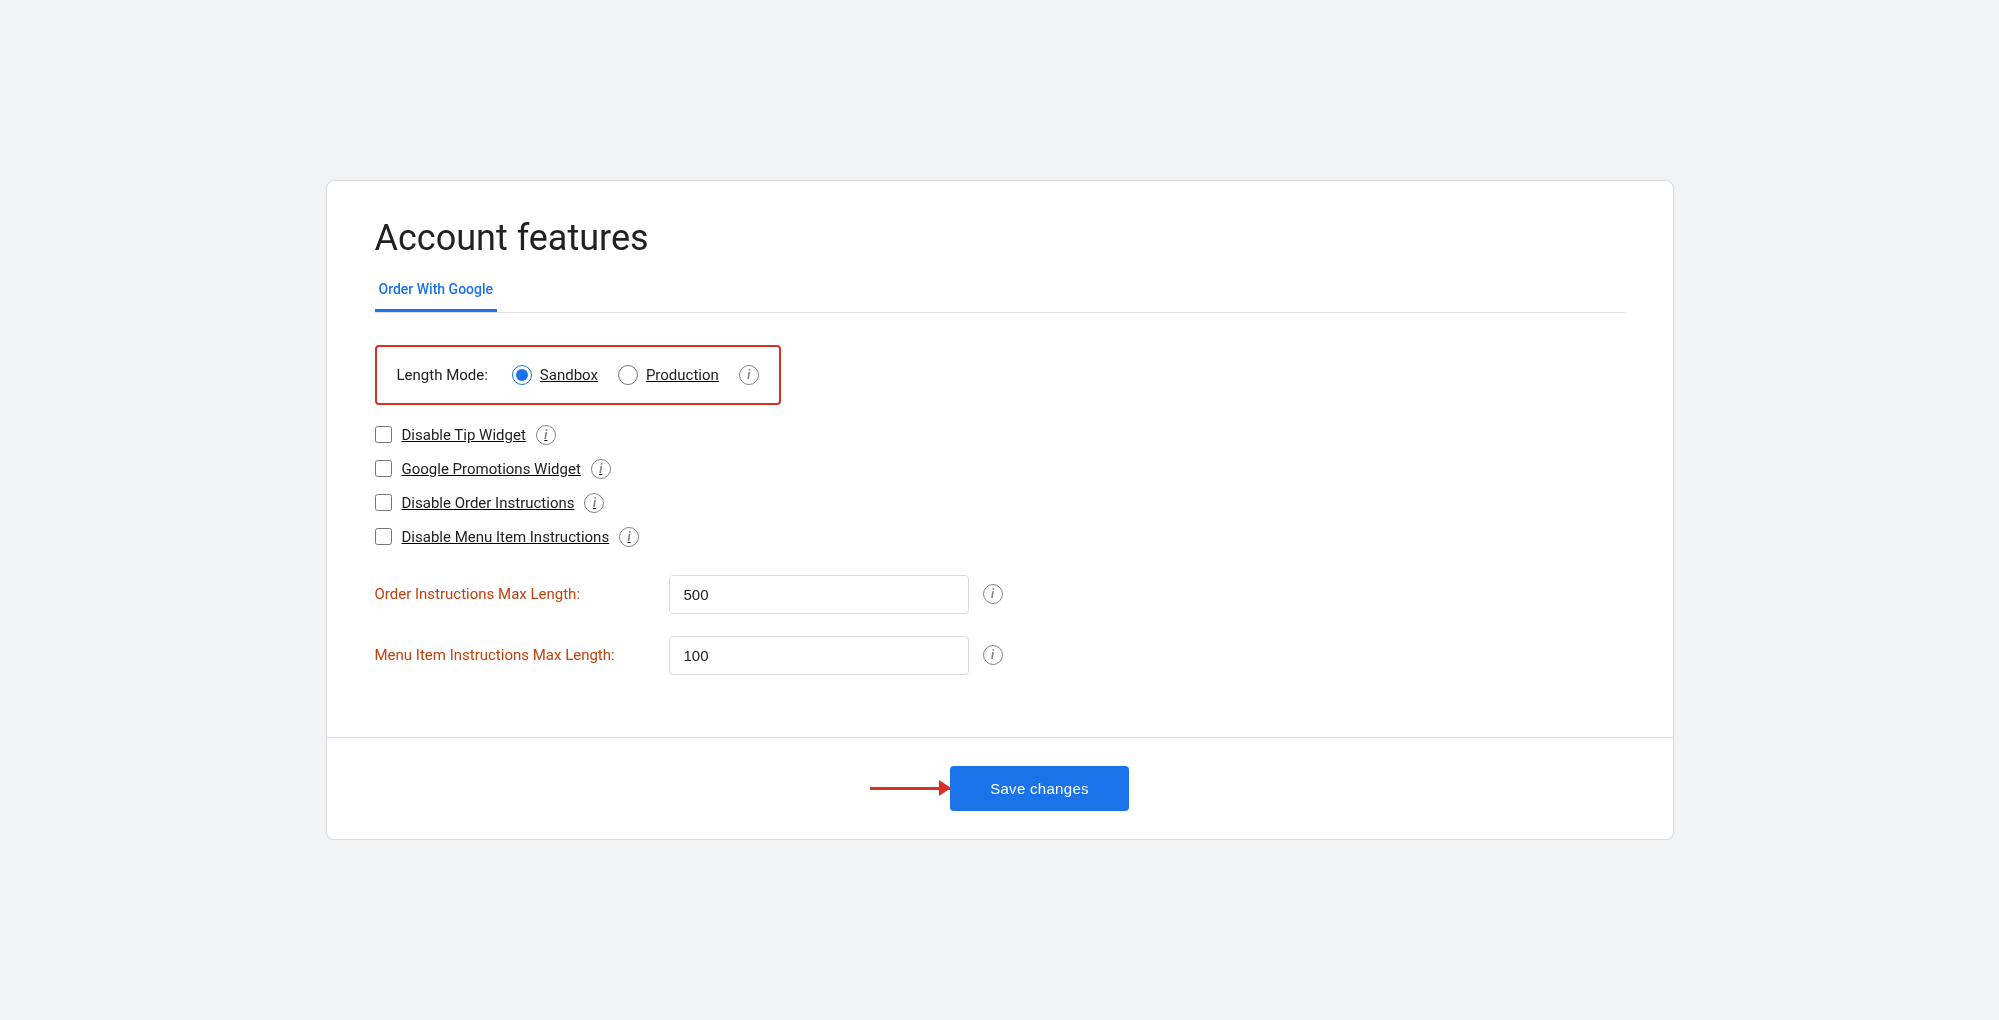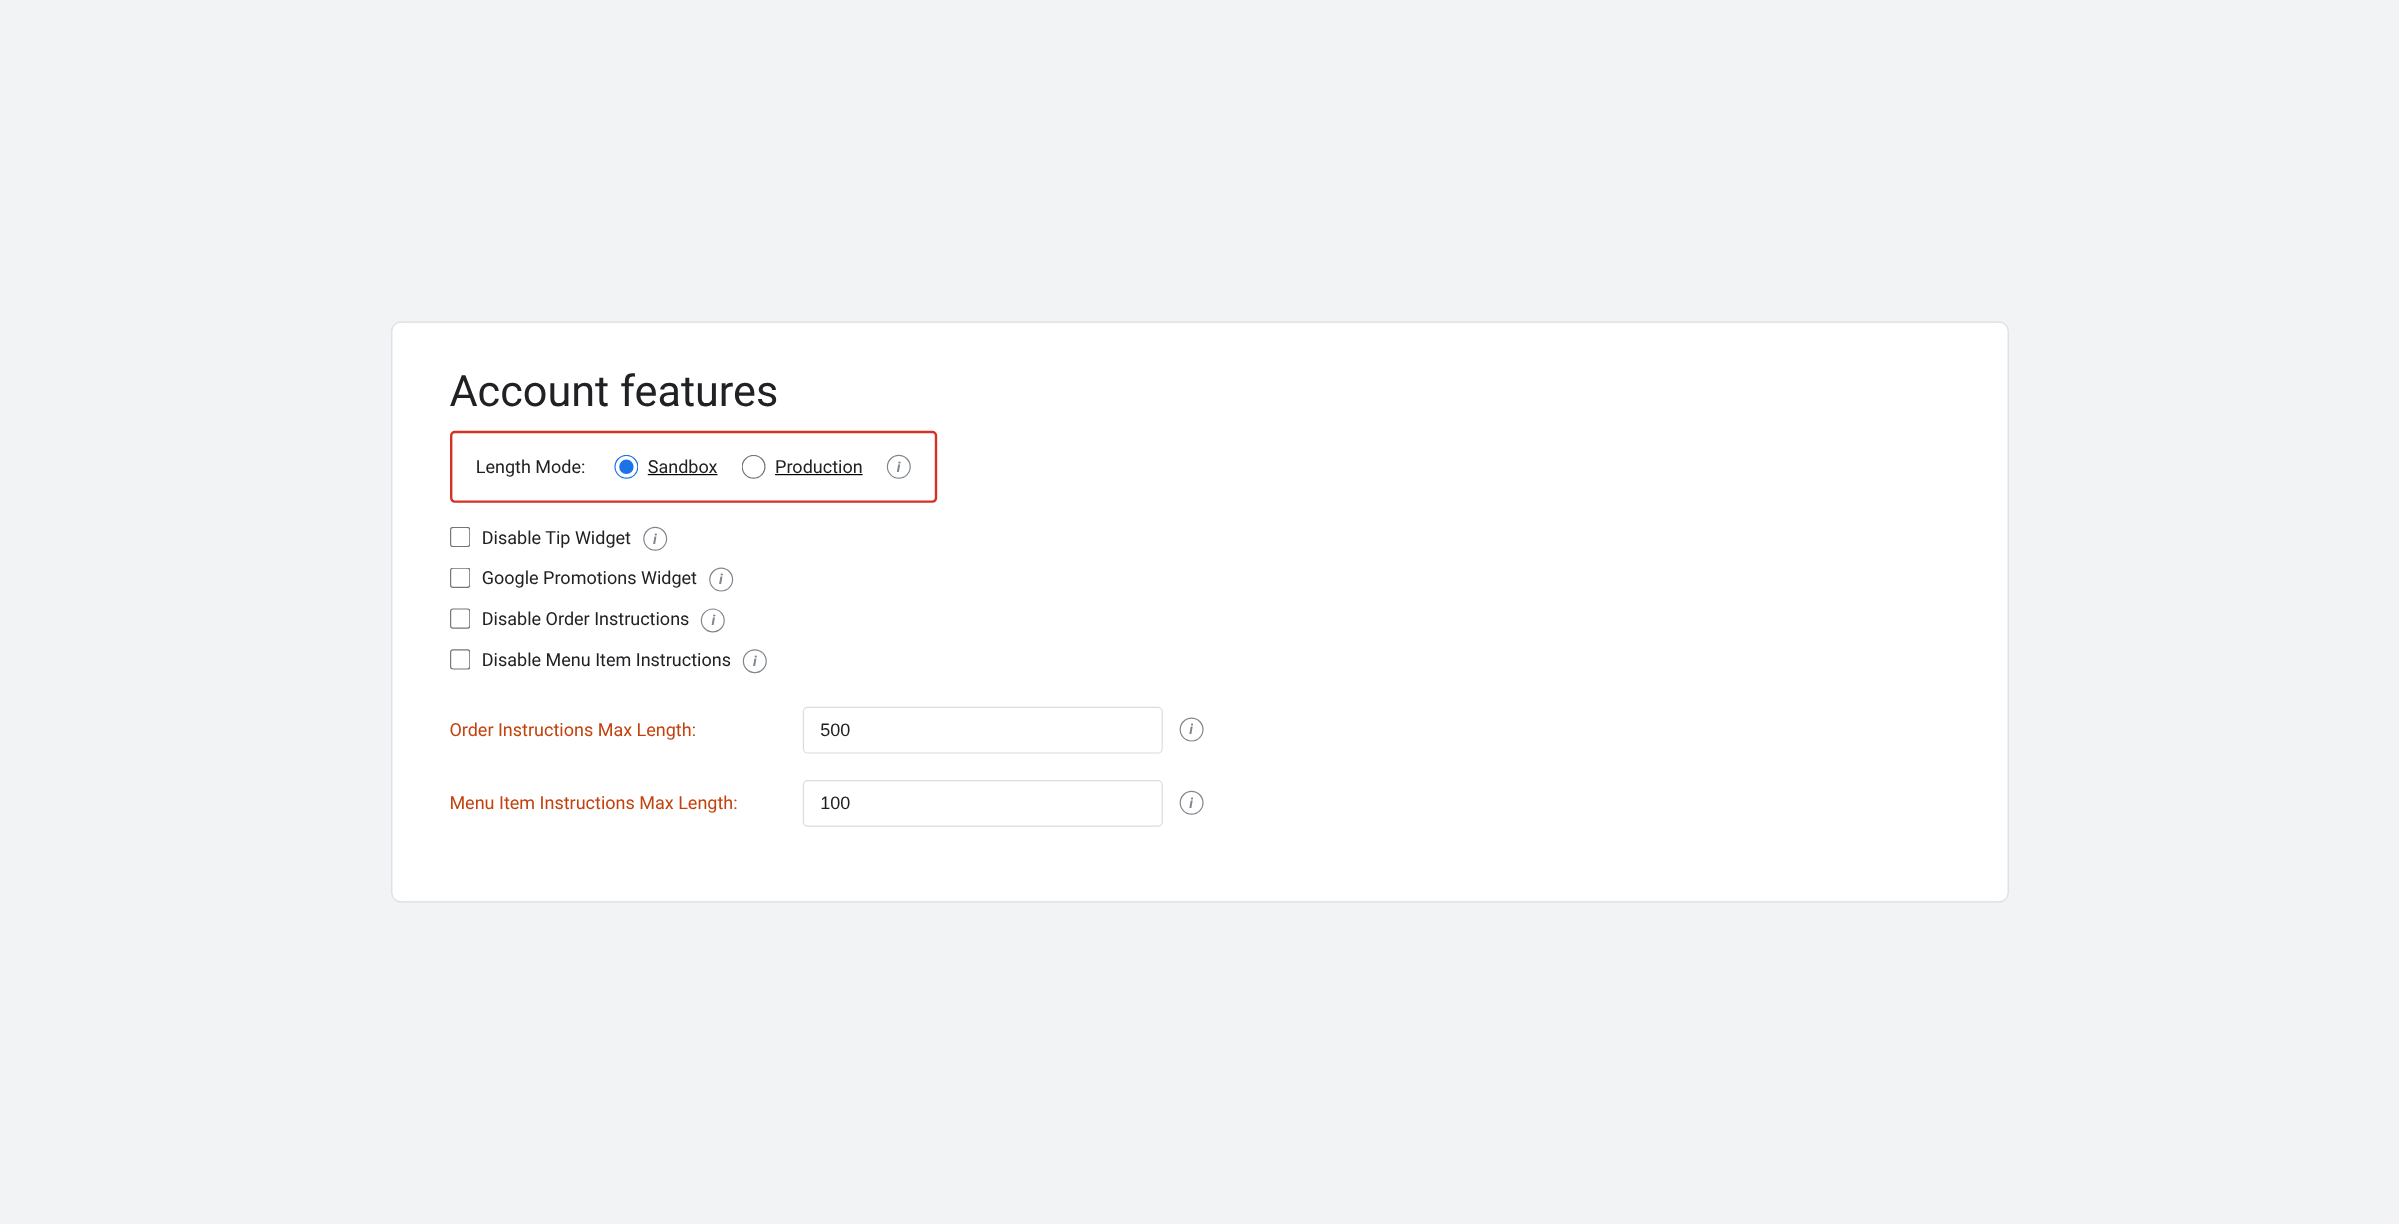--- a/index.html
+++ b/index.html
@@ -119,22 +119,23 @@
 
     .checkboxes-section {
       display: flex;
       flex-direction: column;
       gap: 14px;
       margin-bottom: 28px;
     }
 
     .checkbox-row {
       display: flex;
-      align-items: flex-start;
+      align-items: center;
       gap: 10px;
+      text-decoration: underline;
     }
 
     .checkbox-row input[type="checkbox"] {
       width: 17px;
       height: 17px;
       border: 1.5px solid #80868b;
       border-radius: 2px;
       cursor: pointer;
       accent-color: #1a73e8;
       flex-shrink: 0;
@@ -225,20 +226,23 @@
   </style>
 </head>
 <body>
 
 <div class="card">
   <div class="card-body">
 
     <h1 class="page-title">Account features</h1>
 
 
+    <div class="tabs">
+      <a class="tab-item">Order With Google</a>
+    </div>
 
     
     <div class="payment-mode-box">
       <span class="payment-mode-label">Length Mode:</span>
 
       <div class="radio-group">
         <label class="radio-option">
           <input type="radio" name="payment-mode" id="sandbox" checked="" style="">
           <span class="radio-label">Sandbox</span>
         </label>
@@ -289,13 +293,21 @@
     </div>
 
     <div class="input-row">
       <label class="input-row-label" for="menu-instructions-max">Menu Item Instructions Max Length:</label>
       <input type="text" class="input-field" id="menu-instructions-max" value="100" style="">
       <span class="info-icon">i</span>
     </div>
 
   </div>
 
+  <div class="card-footer">
+    <div class="footer-content">
+      <div class="arrow-container">
+        <div class="arrow-line"></div>
+      </div>
+      <button class="save-btn">Save changes</button>
+    </div>
+  </div>
 </div>
 
 </body></html>

